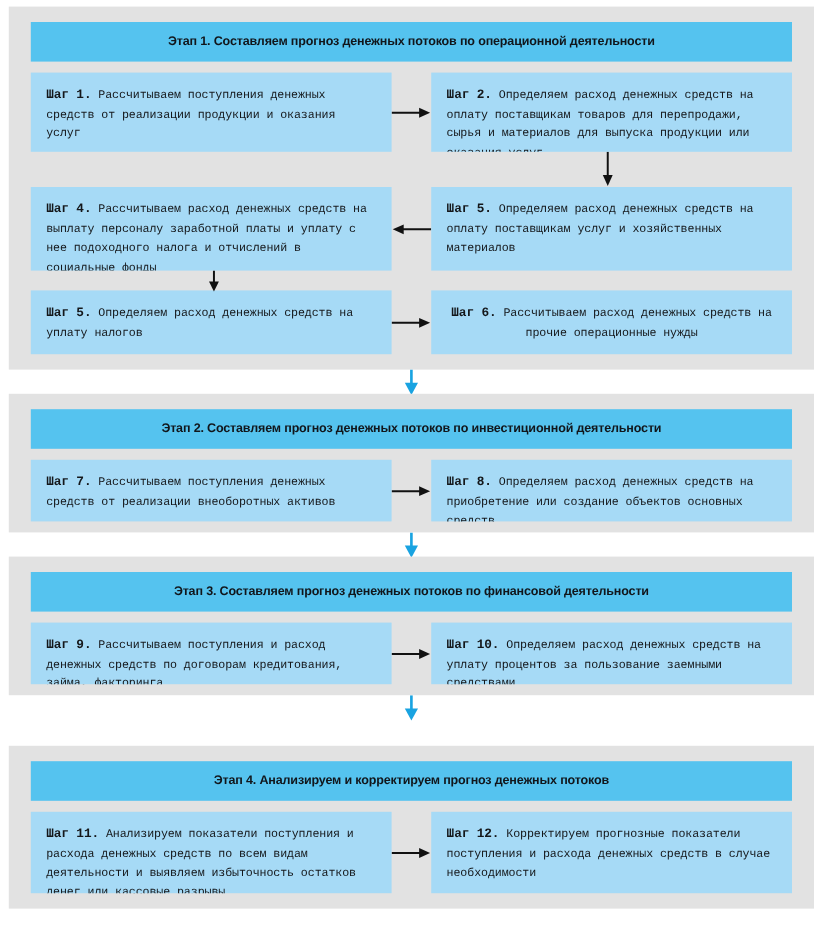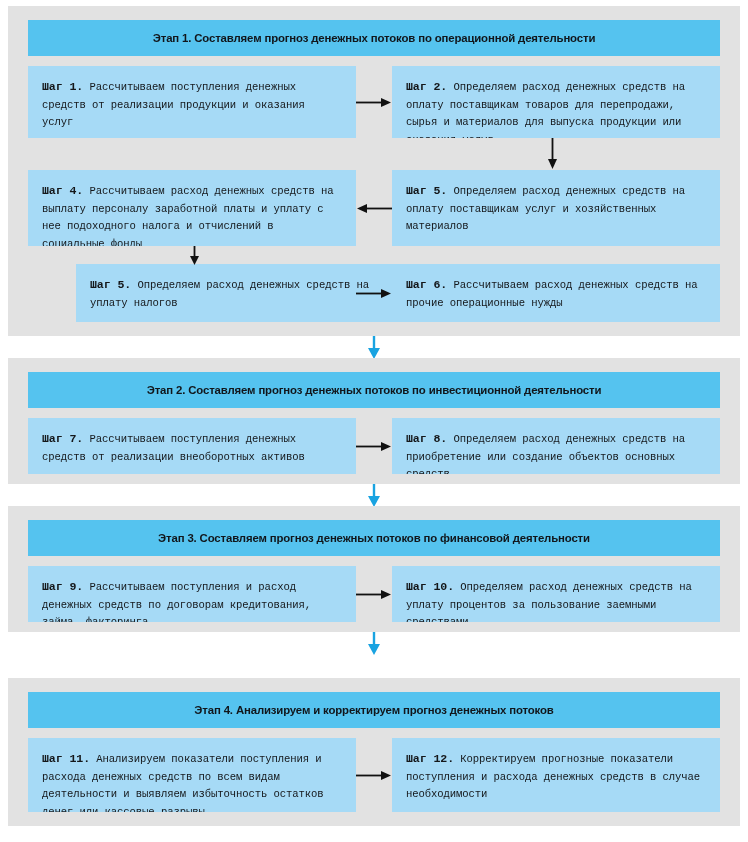--- a/index.html
+++ b/index.html
@@ -116,27 +116,27 @@
         <b>Шаг 4.</b><span> Рассчитываем расход денежных средств на выплату персоналу заработной платы и уплату с нее подоходного налога и отчислений в социальные фонды</span>
       </div>
     </div>
 
     <div class="step" style="left:384px; top:164px; width:328px; height:76px;">
       <div class="step-text">
         <b>Шаг 5.</b><span> Определяем расход денежных средств на оплату поставщикам услуг и хозяйственных материалов</span>
       </div>
     </div>
 
-    <div class="step" style="left:20px; top:258px; width:328px; height:58px;margin-left:48px;">
+    <div class="step" style="left:20px; top:258px; width:328px; height:58px;">
       <div class="step-text">
         <b>Шаг 5.</b><span> Определяем расход денежных средств на уплату налогов</span>
       </div>
     </div>
 
-    <div class="step" style="left:384px; top:258px; width:328px; height:58px;">
+    <div class="step" style="left:384px; top:258px; width:328px; height:58px;text-align:center;">
       <div class="step-text">
         <b>Шаг 6.</b><span> Рассчитываем расход денежных средств на прочие операционные нужды</span>
       </div>
     </div>
 
     <svg class="arrow-h" style="left:348px; top:91px; width:36px;" viewBox="0 0 36 11">
       <line x1="0" y1="5.5" x2="26" y2="5.5" stroke="#111111" stroke-width="1.8"></line>
       <polygon points="25,1 35,5.5 25,10" fill="#111111"></polygon>
     </svg>
 

